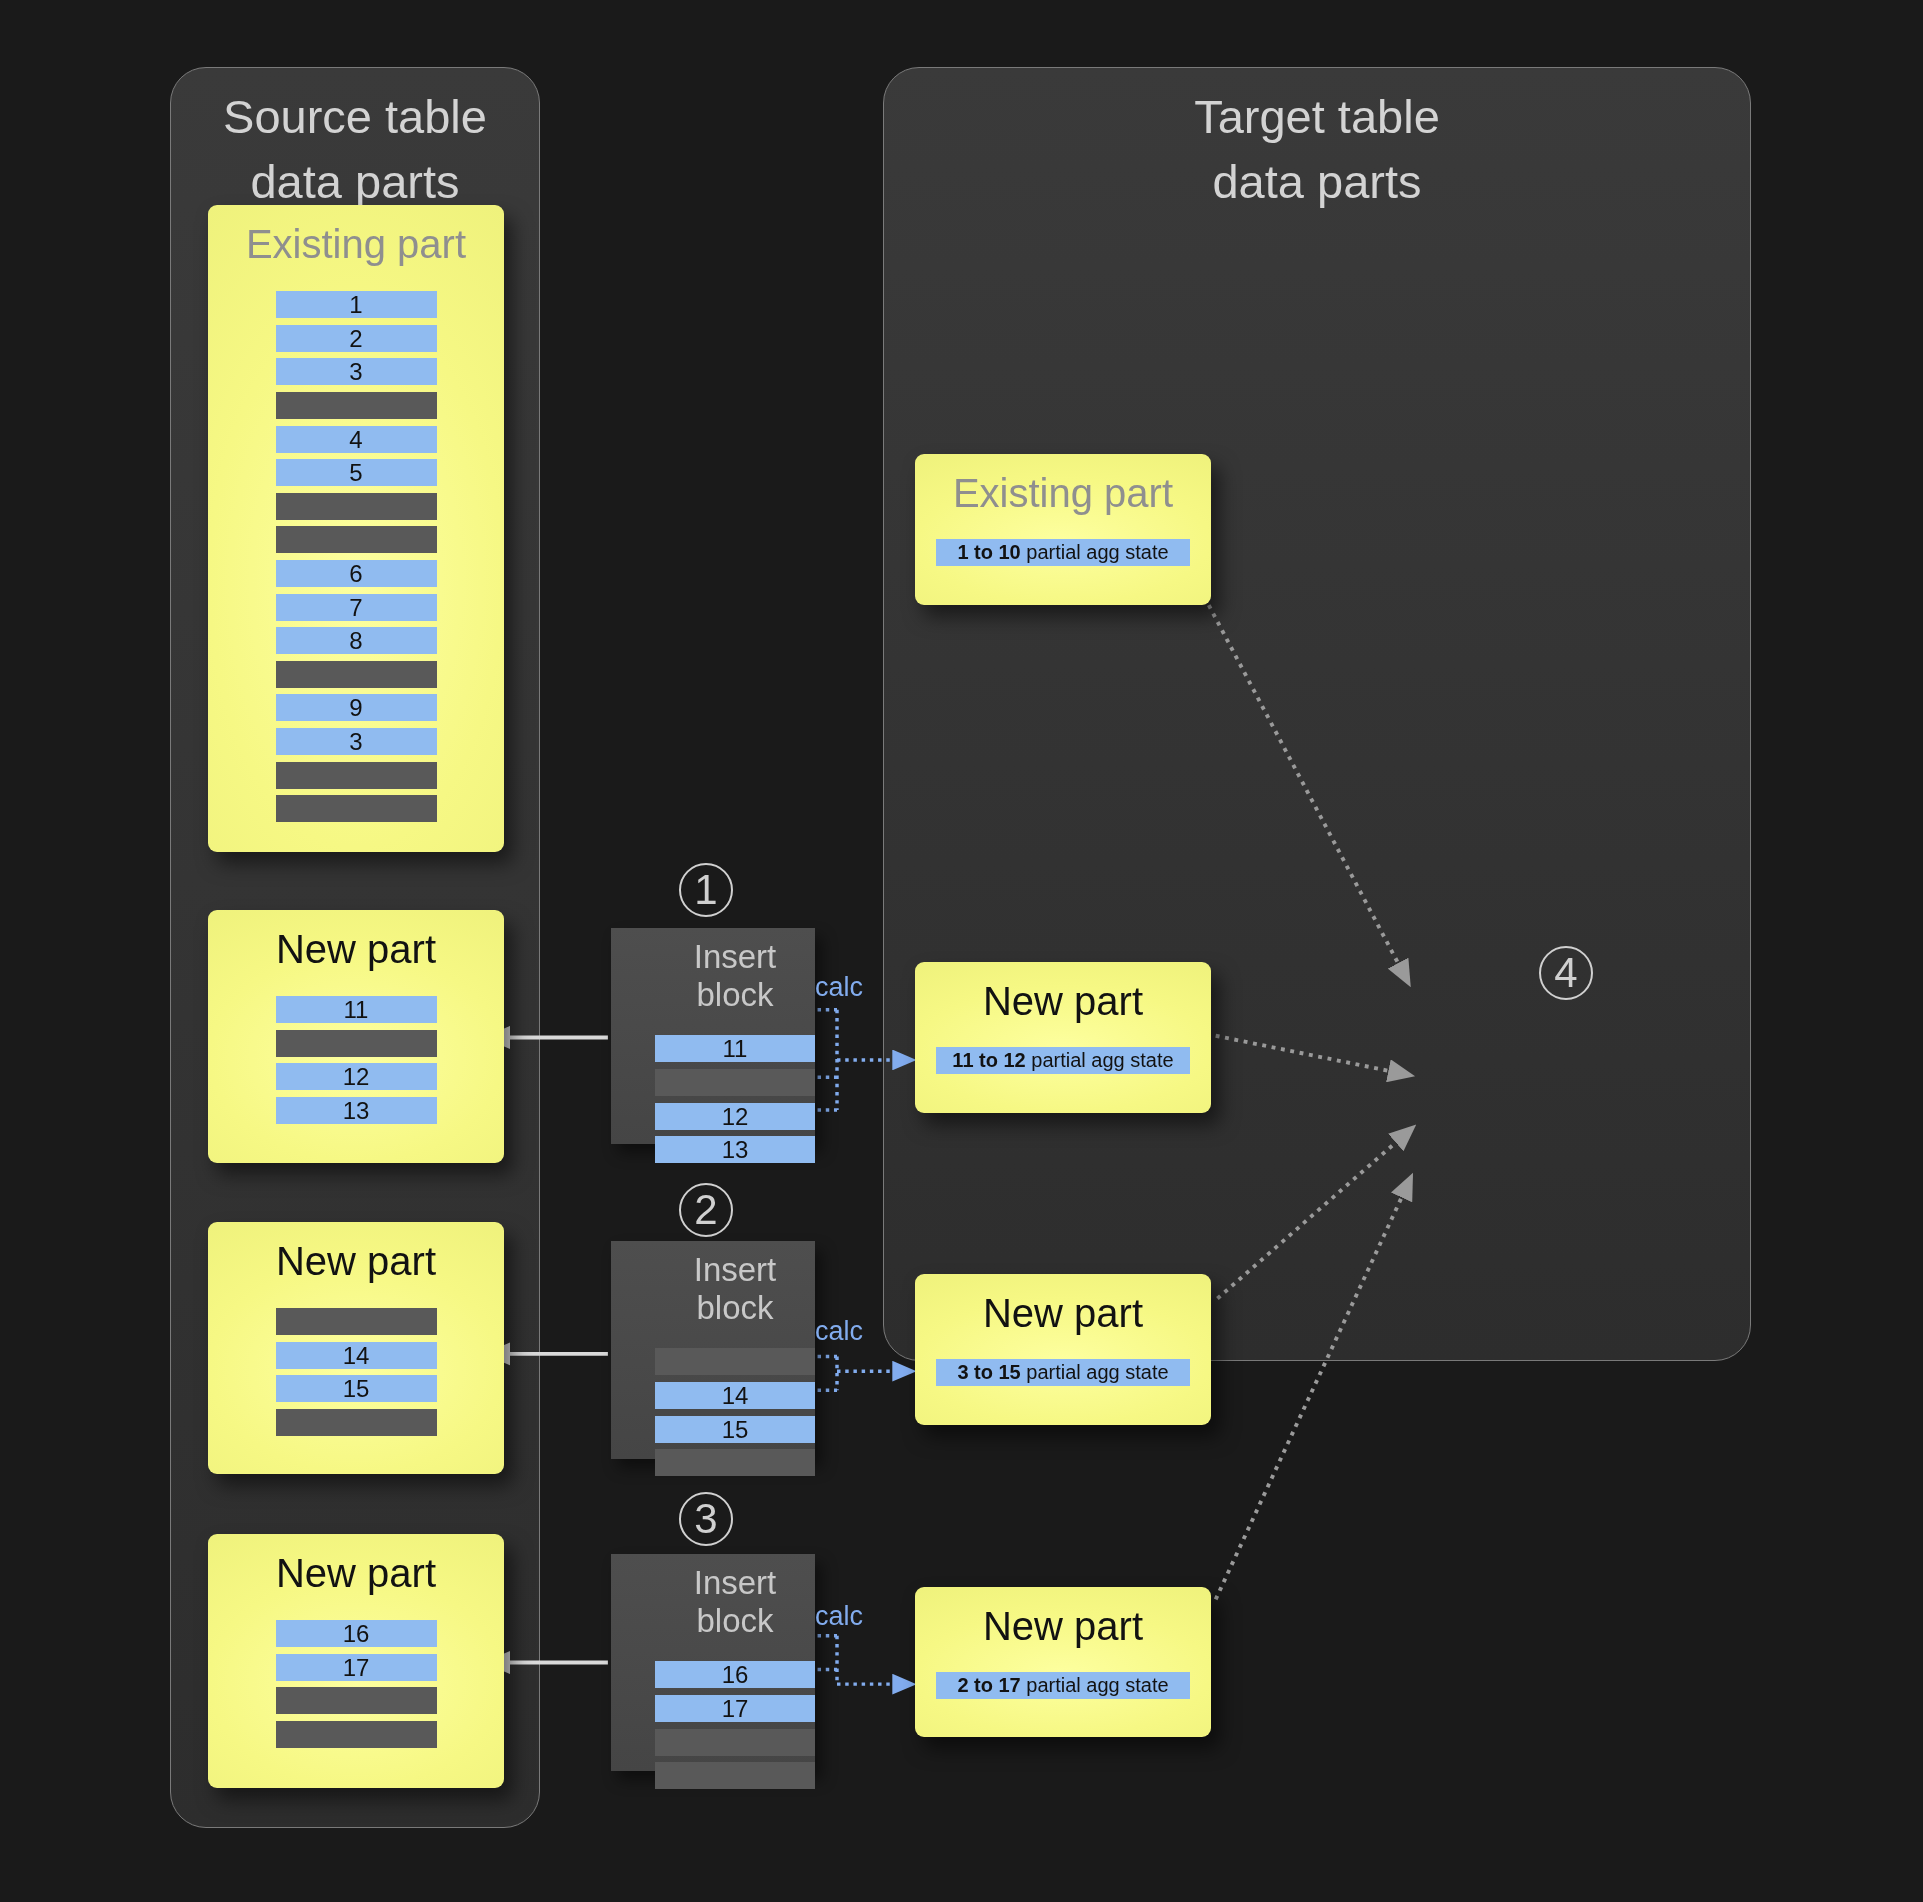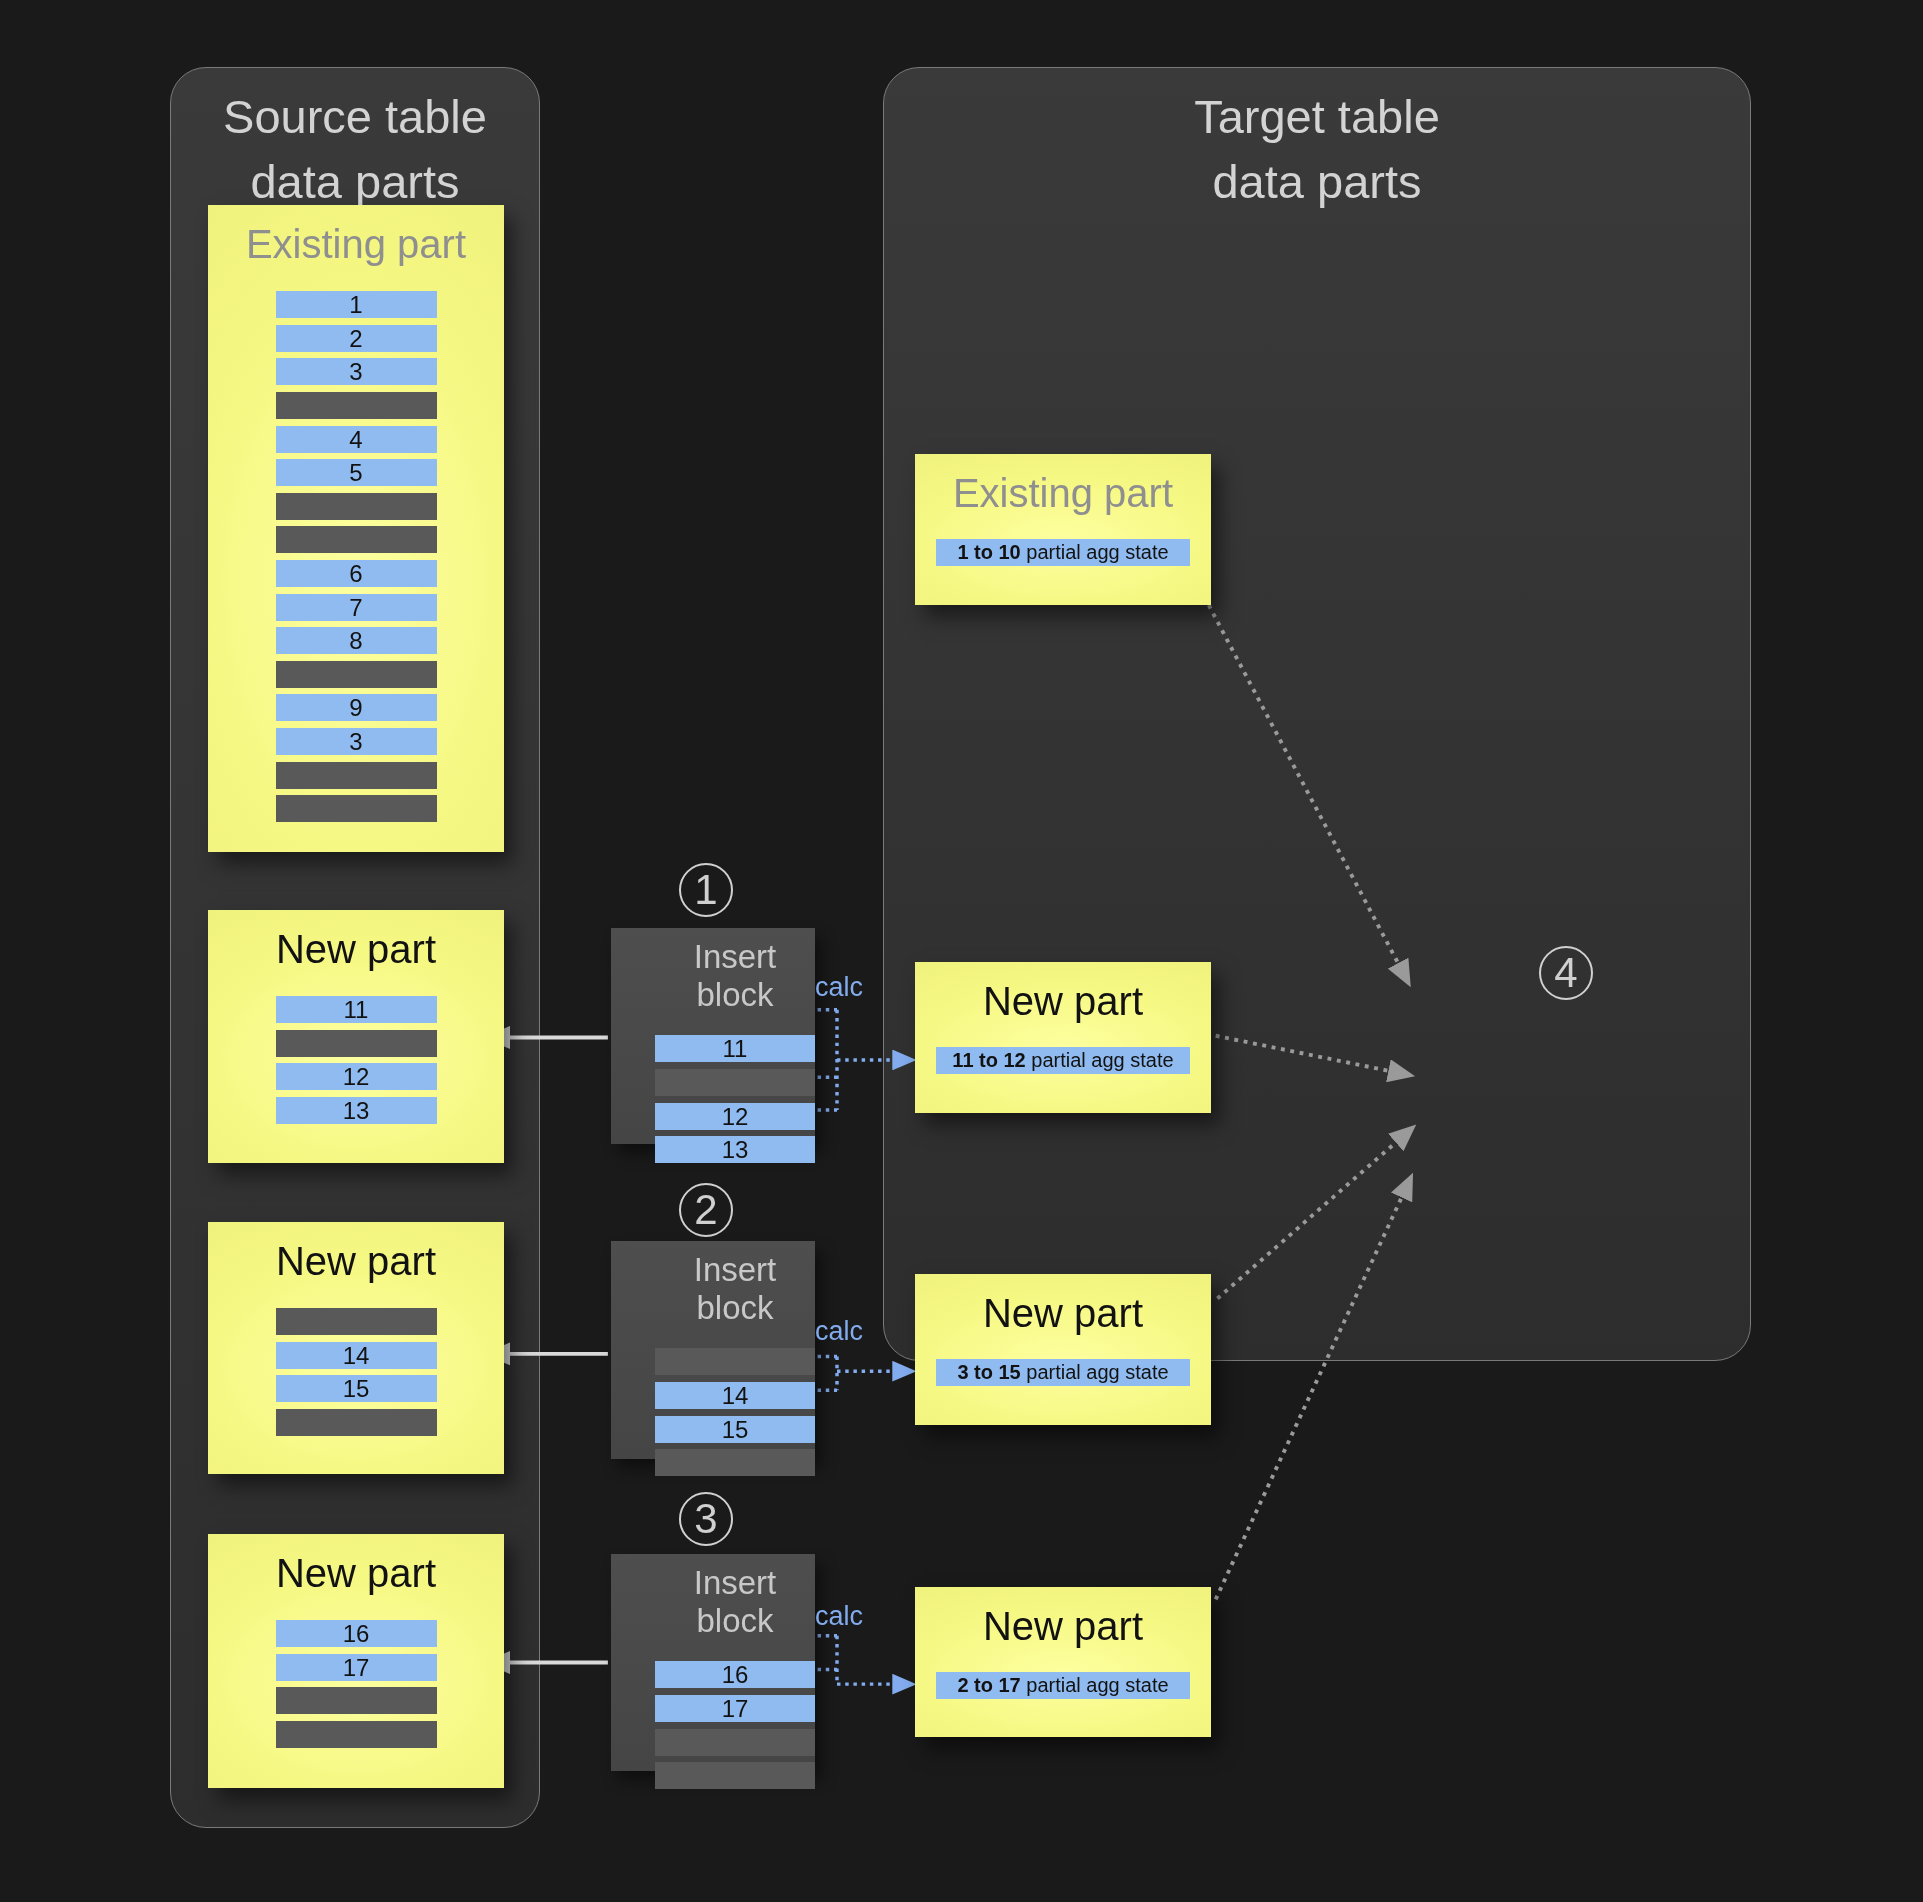--- a/index.html
+++ b/index.html
@@ -48,20 +48,21 @@
   .connectors .gray-dot{stroke:var(--arrow-gray);stroke-width:4.5;fill:none;stroke-dasharray:4.5 6.5;}
   .m-white{fill:var(--arrow-white);}
   .m-blue{fill:var(--calc-blue);}
   .m-gray{fill:var(--arrow-gray);}
 
   .part{
     position:absolute;z-index:3;
     background:radial-gradient(90% 75% at 50% 58%,var(--yellow-center) 0%,var(--yellow-mid) 55%,var(--yellow-edge) 100%);
     box-shadow:8.6px 12px 19px rgba(0,0,0,.5);
     box-sizing:border-box;
+    border-radius:9px;
   }
   .part-title{
     margin-top:17.3px;text-align:center;
     font-size:40px;line-height:45px;
     color:var(--black-text);
   }
   .part-title.muted{color:var(--muted-title-color);}
 
   .rows{display:flex;flex-direction:column;gap:6.6px;width:161px;margin:24px auto 0;}
   .row{height:27px;line-height:27px;text-align:center;font-size:24px;color:var(--black-text);}

